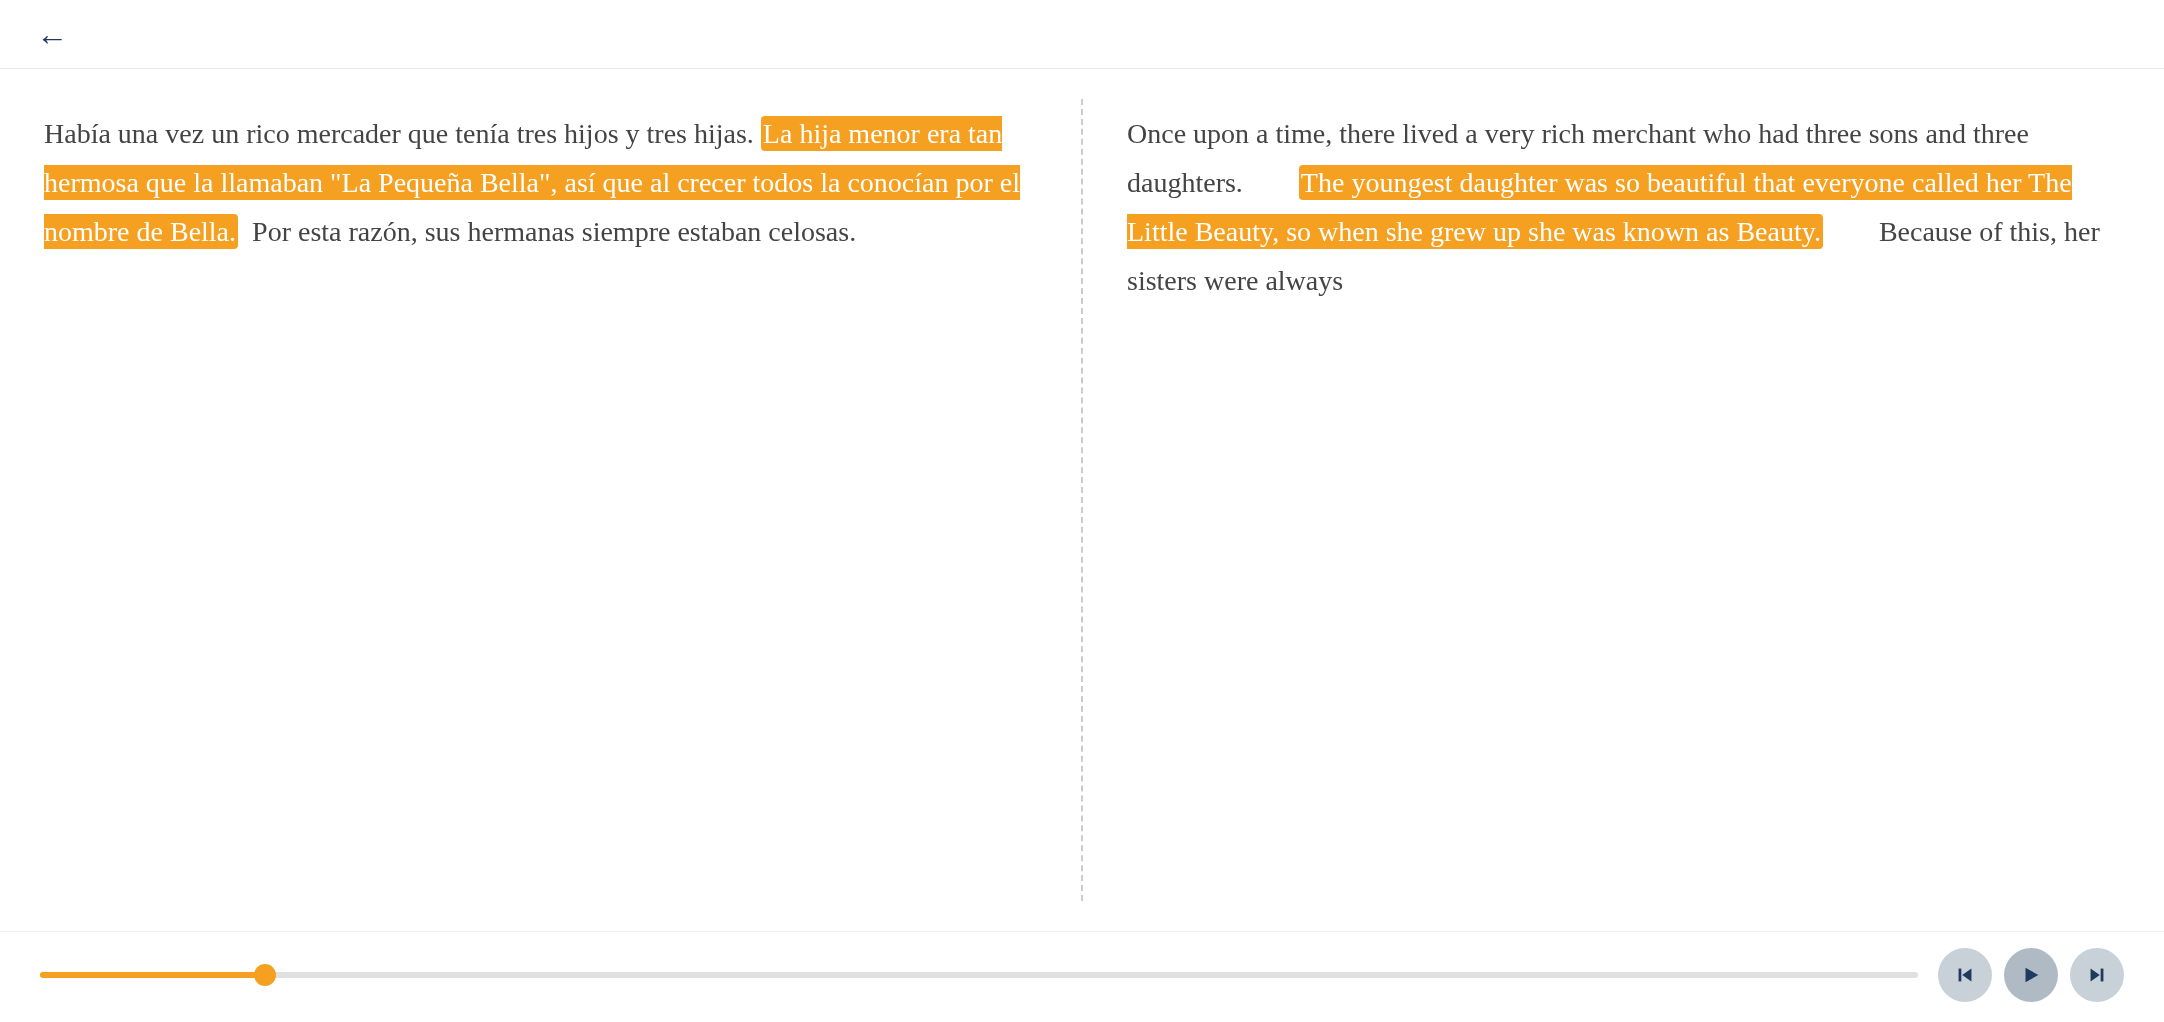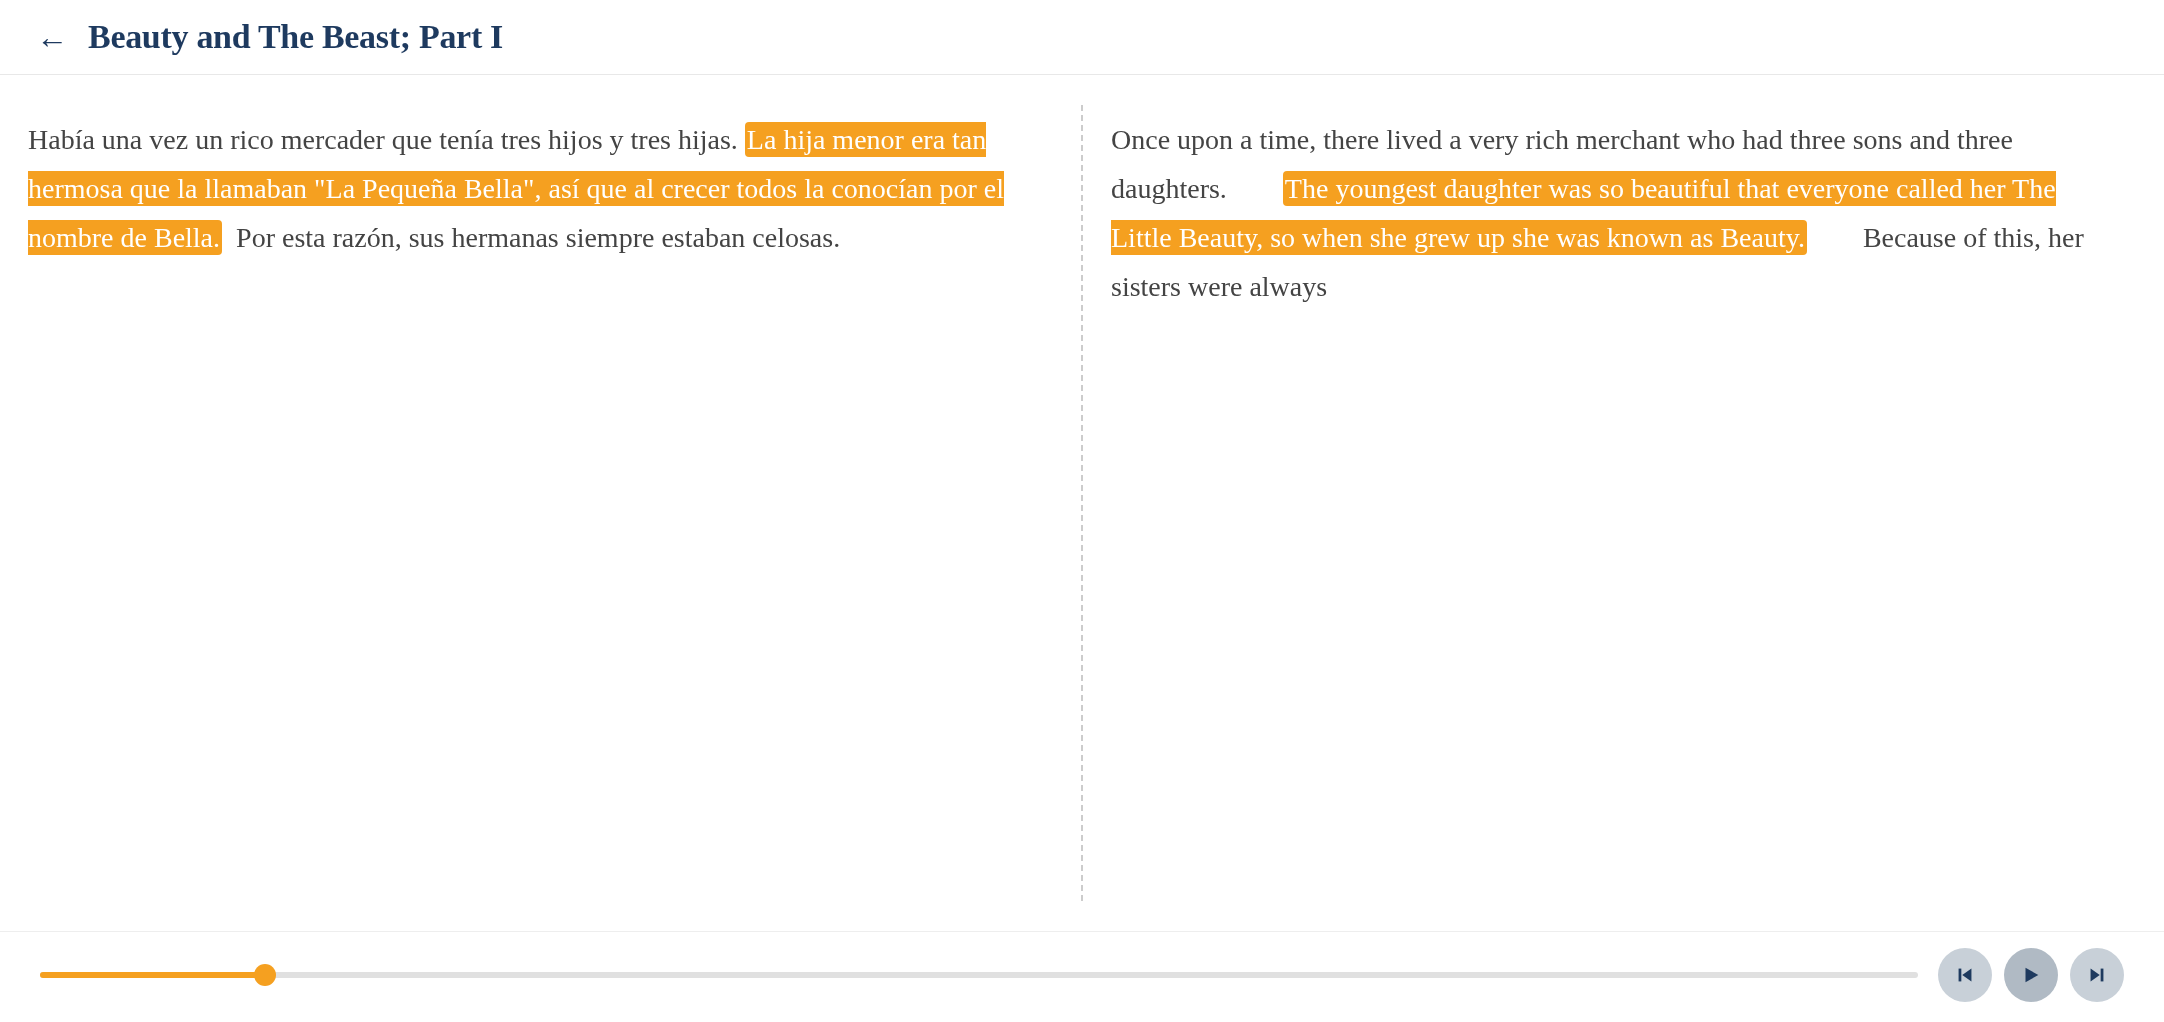--- a/index.html
+++ b/index.html
@@ -41,21 +41,21 @@
     
     .main-content {
       flex: 1;
       display: flex;
       overflow: hidden;
       background: #fff;
     }
 
     .text-panel {
       flex: 1;
-      padding: 40px 50px 30px 28px;
+      padding: 40px 50px 30px 44px;
       overflow-y: auto;
       line-height: 1.75;
     }
 
     .divider {
       width: 2px;
       background: transparent;
       border-right: 2px dashed #ccc;
       margin: 30px 0;
     }
@@ -145,21 +145,20 @@
 
     .ctrl-btn.play-btn {
       background: #b0bac4;
     }
   </style>
 </head>
 <body>
 
 <div class="header">
   <span class="back-btn">←</span>
-  <span class="header-title">Beauty and The Beast; Part I</span>
 </div>
 
 <div class="main-content">
 
   <div class="text-panel">
     <p>
       <span class="normal-text">Había una vez un rico mercader que tenía tres hijos y tres hijas. </span><span class="highlight">La hija menor era tan hermosa que la llamaban "La Pequeña Bella", así que al crecer todos la conocían por el nombre de Bella.</span><span class="normal-text">&nbsp; Por esta razón, sus hermanas siempre estaban celosas.</span>
     </p>
   </div>
 

